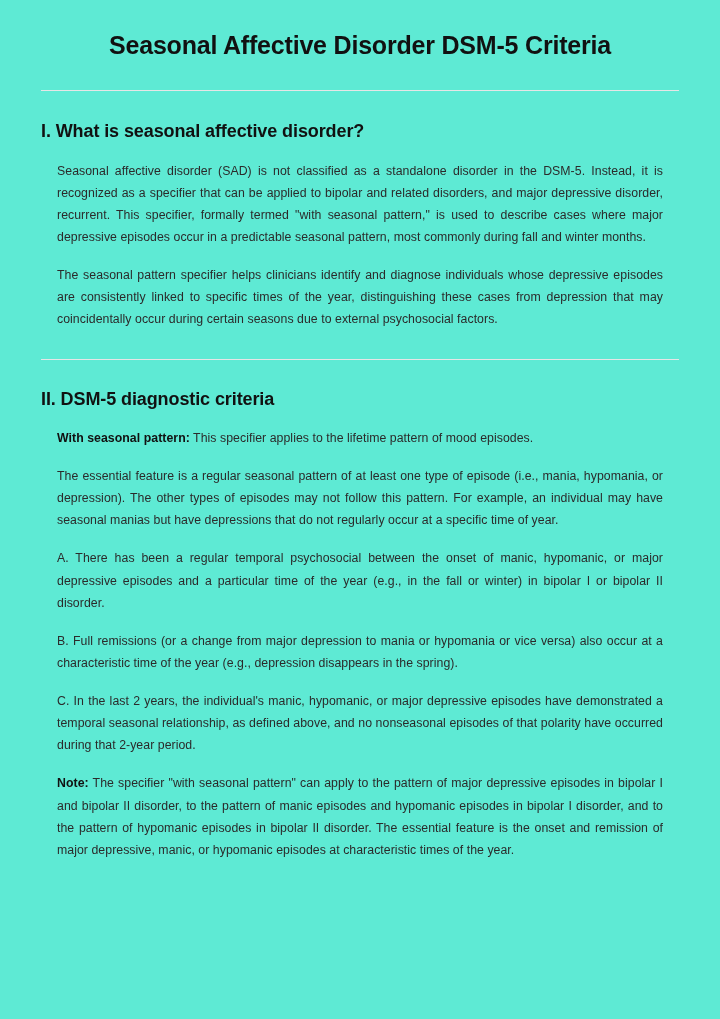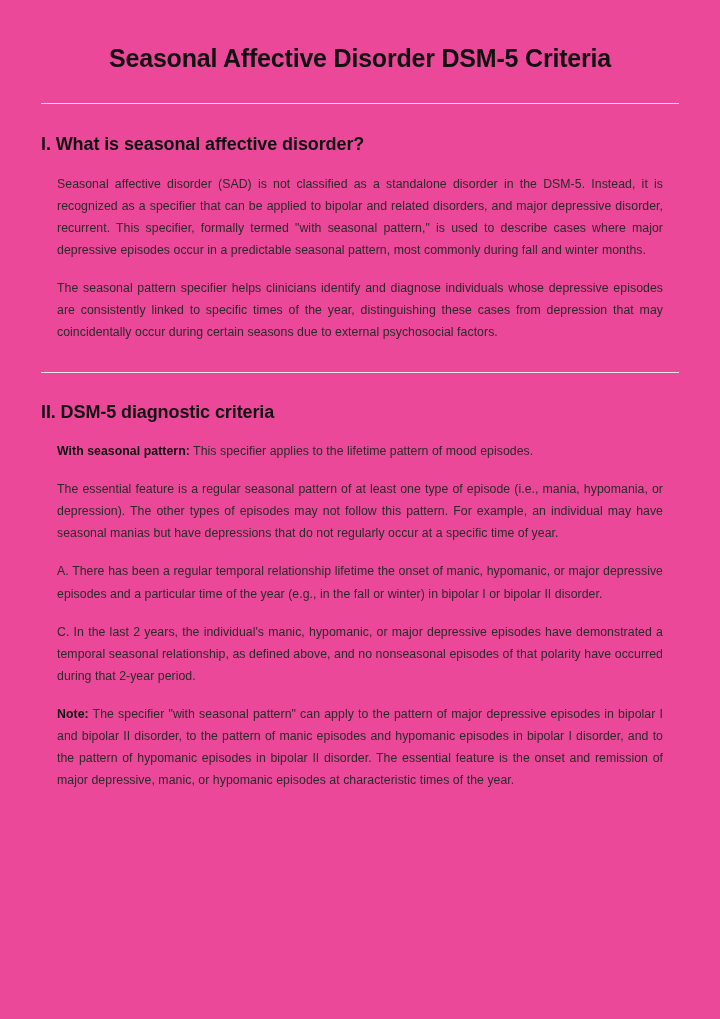--- a/index.html
+++ b/index.html
@@ -13,23 +13,23 @@
     overflow: hidden;
     font-family: "Liberation Sans", sans-serif;
     color: #222222;
     -webkit-font-smoothing: antialiased;
   }
 
   .page {
     width: 720px;
     height: 1019px;
     box-sizing: border-box;
-    padding: 13px 41px;
+    padding: 0 41px;
     position: relative;
-    background: #ec4899;
+    background: #5eead4;
   }
 
   .doc-title {
     margin: 0;
     padding-top: 30px;
     text-align: center;
     font-size: 25px;
     line-height: 1.25;
     font-weight: bold;
     letter-spacing: -0.2px;
@@ -90,22 +90,23 @@
   <p class="body gap-lg">The seasonal pattern specifier helps clinicians identify and diagnose individuals whose depressive episodes are consistently linked to specific times of the year, distinguishing these cases from depression that may coincidentally occur during certain seasons due to external psychosocial factors.</p>
 
   <hr class="rule rule-mid">
 
   <h2 class="section-heading sec2-heading">II. DSM-5 diagnostic criteria</h2>
 
   <p class="body gap-md"><span class="lead-in">With seasonal pattern:</span><span> This specifier applies to the lifetime pattern of mood episodes.</span></p>
 
   <p class="body gap-sm">The essential feature is a regular seasonal pattern of at least one type of episode (i.e., mania, hypomania, or depression). The other types of episodes may not follow this pattern. For example, an individual may have seasonal manias but have depressions that do not regularly occur at a specific time of year.</p>
 
-  <p class="body gap-sm">A. There has been a regular temporal relationship lifetime the onset of manic, hypomanic, or major depressive episodes and a particular time of the year (e.g., in the fall or winter) in bipolar I or bipolar II disorder.</p>
+  <p class="body gap-sm">A. There has been a regular temporal psychosocial between the onset of manic, hypomanic, or major depressive episodes and a particular time of the year (e.g., in the fall or winter) in bipolar I or bipolar II disorder.</p>
 
 
+  <p class="body gap-sm">B. Full remissions (or a change from major depression to mania or hypomania or vice versa) also occur at a characteristic time of the year (e.g., depression disappears in the spring).</p>
 
   <p class="body gap-sm">C. In the last 2 years, the individual's manic, hypomanic, or major depressive episodes have demonstrated a temporal seasonal relationship, as defined above, and no nonseasonal episodes of that polarity have occurred during that 2-year period.</p>
 
 
   <p class="body gap-sm"><span class="lead-in">Note:</span><span> The specifier "with seasonal pattern" can apply to the pattern of major depressive episodes in bipolar I and bipolar II disorder, to the pattern of manic episodes and hypomanic episodes in bipolar I disorder, and to the pattern of hypomanic episodes in bipolar II disorder. The essential feature is the onset and remission of major depressive, manic, or hypomanic episodes at characteristic times of the year.</span></p>
 
 </div>
 
 </body></html>

